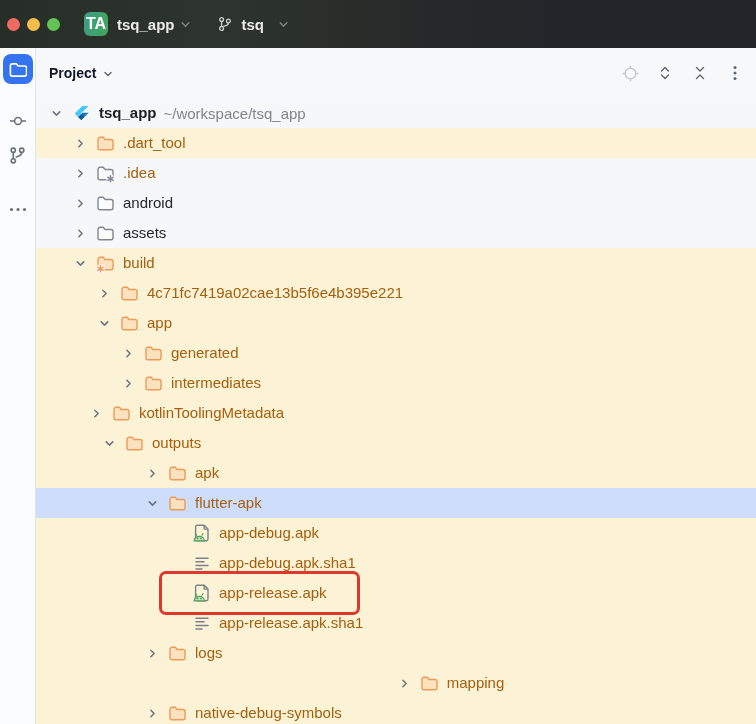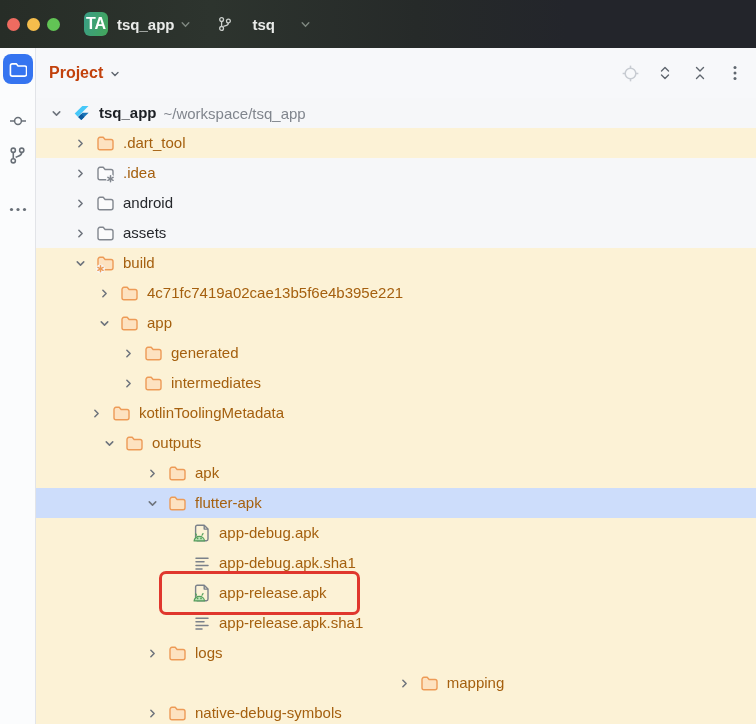--- a/index.html
+++ b/index.html
@@ -19,39 +19,39 @@
   .light.yellow{background:#f5bd4c;}
   .light.green{background:#62c455;}
   .badge{
     width:24px;height:24px;border-radius:6px;margin-left:24px;
     background:linear-gradient(105deg,#3a9d86,#43a65a);
     color:#fff;font-weight:bold;font-size:16px;
     display:flex;align-items:center;justify-content:center;flex:none;
   }
   .tb-name{color:#e9ebe9;font-weight:bold;font-size:15px;margin-left:9px;}
   .tb-chev{margin-left:5px;display:flex;align-items:center;}
-  .branch-group{display:flex;align-items:center;margin-left:26px;gap:20px;}
+  .branch-group{display:flex;align-items:center;margin-left:26px;gap:9px;}
   .tb-branch{color:#e9ebe9;font-size:15px;font-weight:600;}
 
   
   .main{display:flex;height:676px;}
   .stripe{
     width:35px;flex:none;background:#fbfcfd;border-right:1px solid #e2e4e8;
     display:flex;flex-direction:column;align-items:center;
   }
   .stripe-btn{width:30px;height:30px;border-radius:8px;display:flex;align-items:center;justify-content:center;}
   .stripe-btn.active{background:#3574f0;margin-top:6px;}
   .stripe-ic{display:flex;align-items:center;justify-content:center;}
   .stripe-ic.commit{margin-top:28px;}
   .stripe-ic.vcs{margin-top:16px;}
   .stripe-ic.more{margin-top:42px;}
 
   .panel{flex:1;display:flex;flex-direction:column;background:#f6f7f9;min-width:0;}
   .panel-header{height:50px;flex:none;display:flex;align-items:center;padding:0 12px 0 13px;background:#f7f8fa;}
-  .panel-title{font-weight:bold;font-size:16px;color:#c2410c;}
+  .panel-title{font-weight:bold;font-size:14px;color:#0f172a;}
   .ph-chev{margin-left:6px;margin-top:2px;display:flex;}
   .header-actions{margin-left:auto;display:flex;align-items:center;gap:17px;}
   .ha{display:flex;align-items:center;justify-content:center;width:18px;height:18px;}
 
   
   .tree{flex:1;overflow:hidden;position:relative;}
   .row{display:flex;align-items:center;height:30px;font-size:15px;color:#26282c;white-space:nowrap;}
   .row.cream{background:#fcf2d6;}
   .row.selected{background:#cdddfb;}
   .chev{width:13px;height:14px;margin-right:9px;flex:none;display:flex;align-items:center;justify-content:center;}

